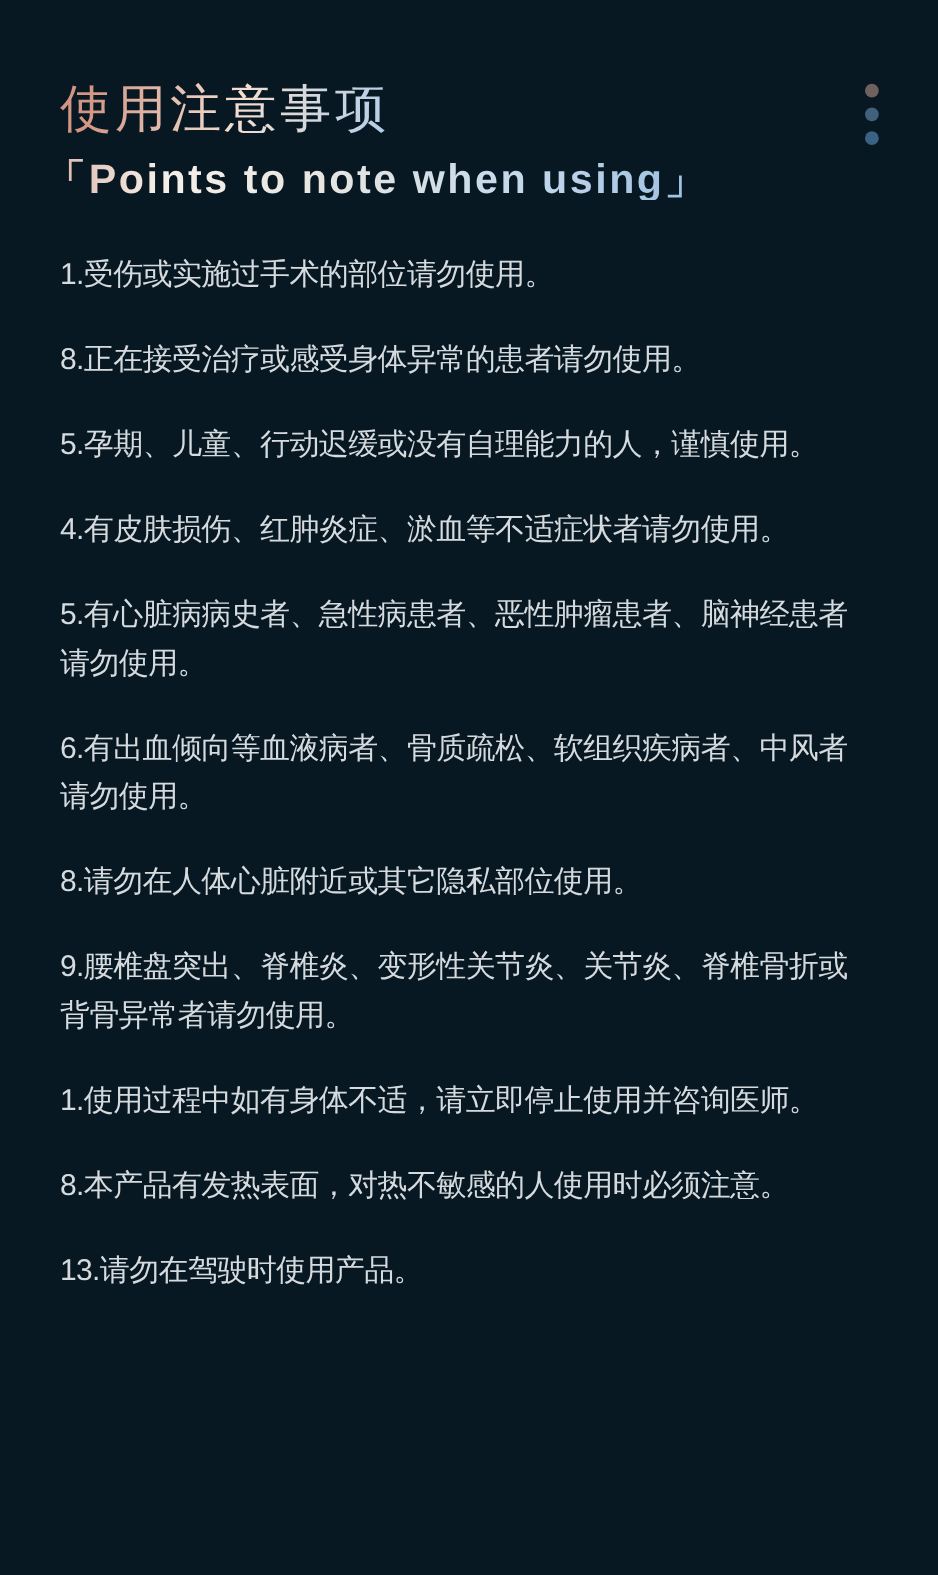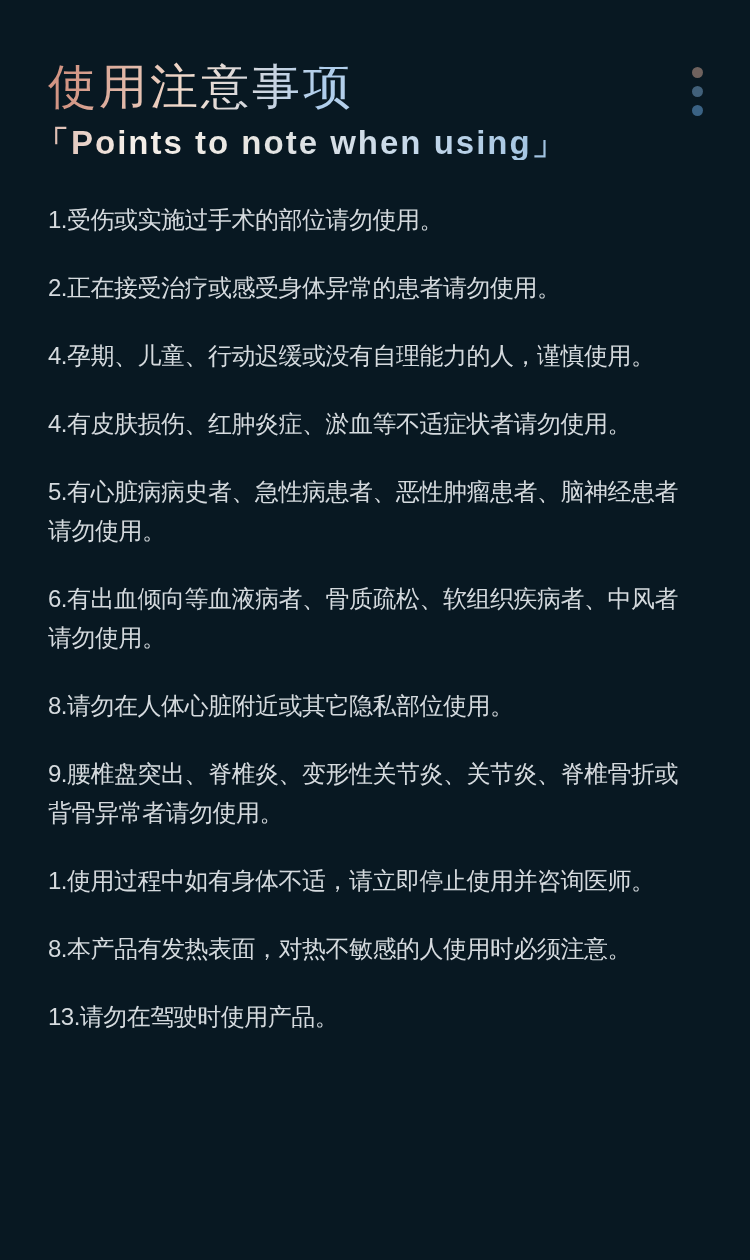--- a/index.html
+++ b/index.html
@@ -15,21 +15,21 @@
   }
   .page {
     position: relative;
     width: 750px;
     height: 1260px;
     box-sizing: border-box;
     padding: 54px 44px 0 48px;
   }
   .title-cn {
     margin: 0;
-    font-size: 48px;
+    font-size: 41px;
     line-height: 66px;
     font-weight: 200;
     letter-spacing: 3px;
     background: linear-gradient(100deg, var(--title-grad));
     -webkit-background-clip: text;
     background-clip: text;
     color: transparent;
     white-space: nowrap;
   }
   .title-en {
@@ -81,22 +81,22 @@
   <div class="menu-dots">
     <div class="dot d1"></div>
     <div class="dot d2"></div>
     <div class="dot d3"></div>
   </div>
 
   <h2 class="title-en">「Points to note when using」</h2>
 
   <div class="notes">
       <p class="note">1.受伤或实施过手术的部位请勿使用。</p>
-      <p class="note">2.正在接受治疗或感受身体异常的患者请勿使用。</p>
-      <p class="note">4.孕期、儿童、行动迟缓或没有自理能力的人，谨慎使用。</p>
+      <p class="note">8.正在接受治疗或感受身体异常的患者请勿使用。</p>
+      <p class="note">5.孕期、儿童、行动迟缓或没有自理能力的人，谨慎使用。</p>
       <p class="note">4.有皮肤损伤、红肿炎症、淤血等不适症状者请勿使用。</p>
       <p class="note">5.有心脏病病史者、急性病患者、恶性肿瘤患者、脑神经患者
 请勿使用。</p>
       <p class="note">6.有出血倾向等血液病者、骨质疏松、软组织疾病者、中风者
 请勿使用。</p>
       <p class="note">8.请勿在人体心脏附近或其它隐私部位使用。</p>
       <p class="note">9.腰椎盘突出、脊椎炎、变形性关节炎、关节炎、脊椎骨折或
 背骨异常者请勿使用。</p>
       <p class="note">1.使用过程中如有身体不适，请立即停止使用并咨询医师。</p>
       <p class="note">8.本产品有发热表面，对热不敏感的人使用时必须注意。</p>

